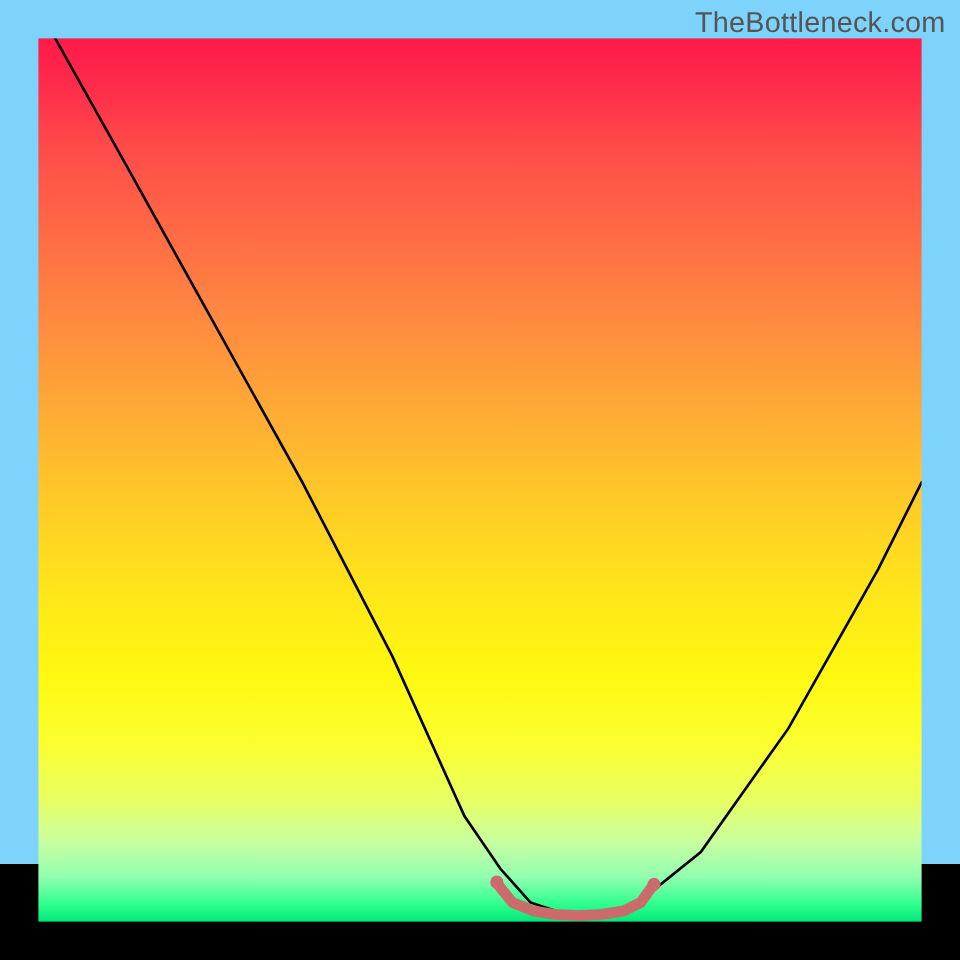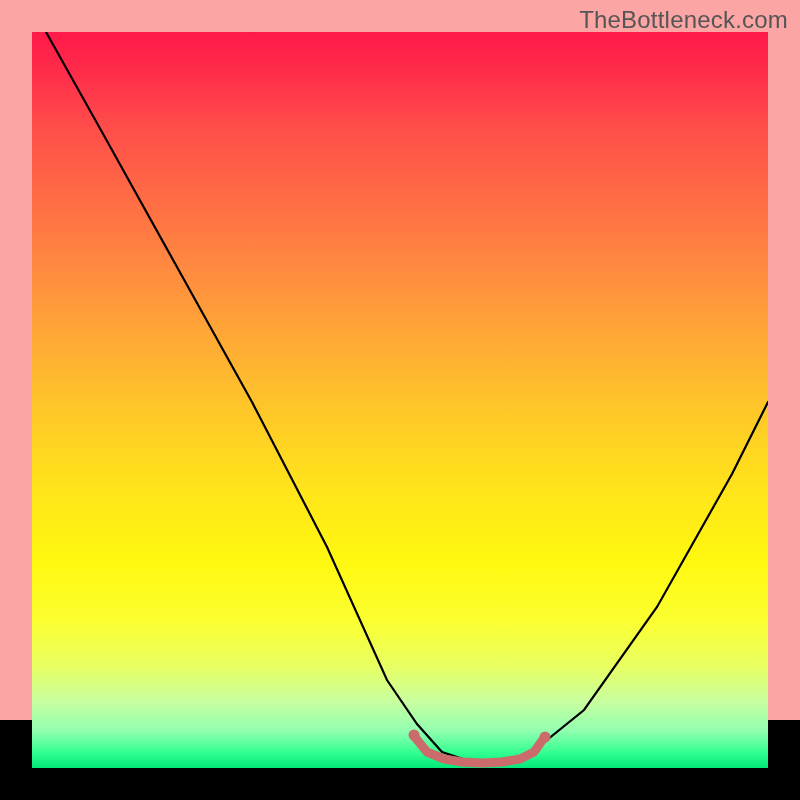--- a/index.html
+++ b/index.html
@@ -1,21 +1,21 @@
 <!DOCTYPE html>
 <html><head>
 <meta charset="utf-8">
 <style>
   * { margin: 0; padding: 0; box-sizing: border-box; }
   html, body { width: 800px; height: 800px; overflow: hidden; background: #000; }
   .chart-container {
     position: relative;
     width: 800px;
     height: 720px;
-    background: #fca5a5;
+    background: #7dd3fc;
     text-align: right;
   }
   .plot-area {
     position: absolute;
     left: 32px;
     top: 32px;
     width: 736px;
     height: 736px;
     background: linear-gradient(to bottom,
       #ff1a4a 0%,

